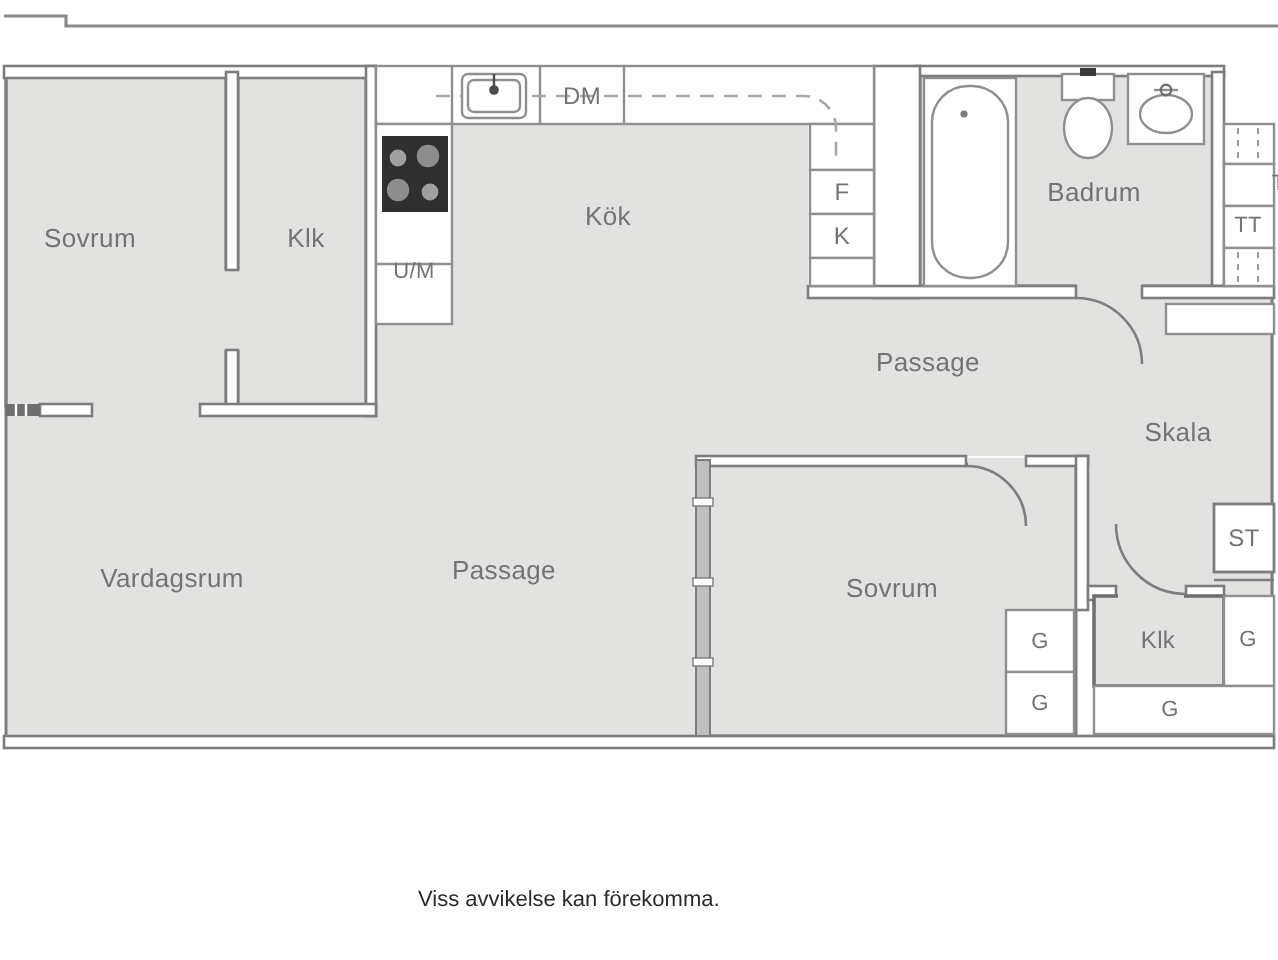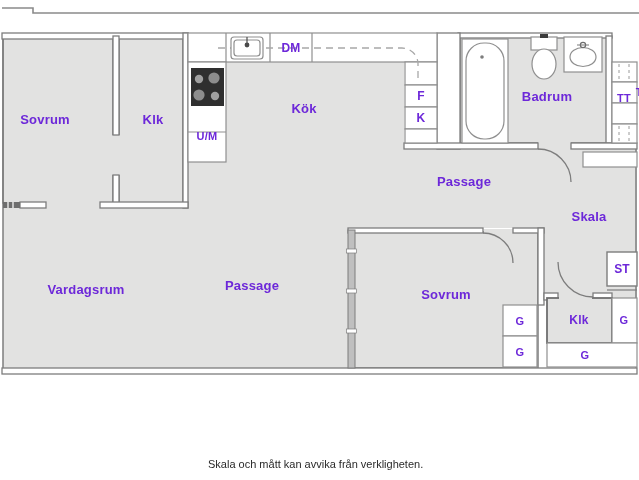--- a/index.html
+++ b/index.html
@@ -1,20 +1,20 @@
 <!DOCTYPE html>
 <html><head>
 <meta charset="utf-8">
 <style>
   html,body{margin:0;padding:0;background:#fff;}
   #canvas{position:relative;width:639px;height:480px;background:#ffffff;overflow:hidden;
           font-family:"Liberation Sans", sans-serif;}
   #plan-svg{position:absolute;left:0;top:0;}
-  .lbl{position:absolute;transform:translate(-50%,-50%);font-size:13px;color:#6d28d9;
-       white-space:nowrap;letter-spacing:0.2px;font-weight:bold;}
+  .lbl{position:absolute;transform:translate(-50%,-50%);font-size:13px;color:#737373;
+       white-space:nowrap;letter-spacing:0.2px;}
   .lbl.md{font-size:12px;}
   .lbl.sm{font-size:11px;}
   .footer-line{position:absolute;font-size:11px;color:#2a2a2a;white-space:nowrap;}
 </style>
 </head>
 <body>
 
 <div id="canvas">
 
   <svg id="plan-svg" width="639" height="480" viewBox="0 0 639 480">
@@ -173,22 +173,22 @@
   <div class="lbl" style="left:86px;top:289px">Vardagsrum</div>
   <div class="lbl" style="left:252px;top:285px">Passage</div>
   <div class="lbl" style="left:446px;top:294px">Sovrum</div>
   <div class="lbl md" style="left:579px;top:320px">Klk</div>
 
   <div class="lbl md" style="left:291px;top:48px">DM</div>
   <div class="lbl sm" style="left:207px;top:136px">U/M</div>
   <div class="lbl md" style="left:421px;top:96px">F</div>
   <div class="lbl md" style="left:421px;top:118px">K</div>
   <div class="lbl sm" style="left:644px;top:92px">TM</div>
-  <div class="lbl sm" style="left:624px;top:98px">TT</div>
+  <div class="lbl sm" style="left:624px;top:113px">TT</div>
   <div class="lbl md" style="left:622px;top:269px">ST</div>
 
   <div class="lbl sm" style="left:520px;top:321px">G</div>
   <div class="lbl sm" style="left:520px;top:352px">G</div>
   <div class="lbl sm" style="left:624px;top:320px">G</div>
   <div class="lbl sm" style="left:585px;top:355px">G</div>
 
-  <div class="footer-line" style="left:208px;top:458px">Skala och mått kan avvika från verkligheten.</div>
+  <div class="footer-line" style="left:209px;top:444px">Viss avvikelse kan förekomma.</div>
 </div>
 
 </body></html>

